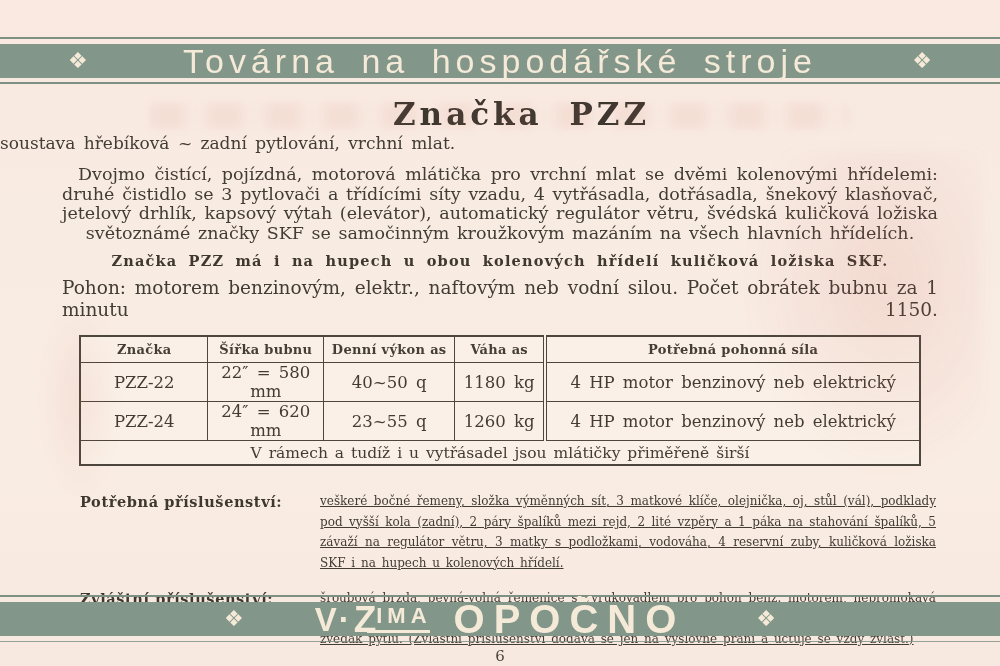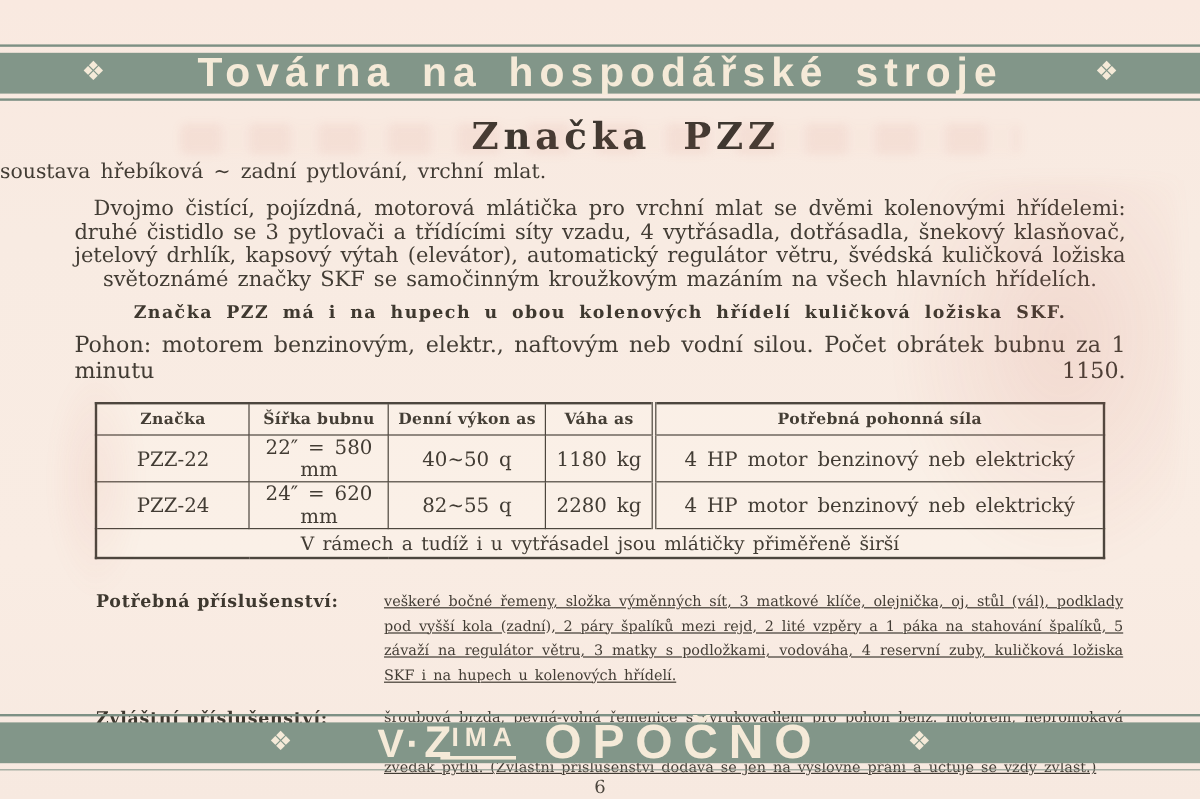--- a/index.html
+++ b/index.html
@@ -33,21 +33,21 @@
   }
   
   .rule{height:2px;background:#7d9084;}
   .rule.thin{height:1px;opacity:.8;}
   .band{
     position:relative;height:34px;background:#829689;
     display:flex;align-items:center;justify-content:center;
   }
   .band-text{
     font-family:"Liberation Sans","DejaVu Sans",sans-serif;
-    font-weight:bold;color:#f5ead8;
+    font-weight:normal;color:#f5ead8;
     font-size:34px;line-height:34px;
     letter-spacing:5px;word-spacing:8px;
     white-space:nowrap;
   }
   .ornament{
     position:absolute;top:50%;transform:translateY(-50%);
     color:#f5ead8;font-size:22px;line-height:22px;
     font-family:"DejaVu Sans",sans-serif;
   }
   .top-banner{margin-top:37px;}
@@ -188,22 +188,22 @@
       <tr>
         <td>PZZ-22</td>
         <td>22″ = 580 mm</td>
         <td>40~50 q</td>
         <td>1180 kg</td>
         <td class="dbl">4 HP motor benzinový neb elektrický</td>
       </tr>
       <tr>
         <td>PZZ-24</td>
         <td>24″ = 620 mm</td>
-        <td>82~55 q</td>
-        <td>2280 kg</td>
+        <td>23~55 q</td>
+        <td>1260 kg</td>
         <td class="dbl">4 HP motor benzinový neb elektrický</td>
       </tr>
       <tr>
         <td class="foot" colspan="5">V rámech a tudíž i u vytřásadel jsou mlátičky přiměřeně širší</td>
       </tr>
     </tbody>
   </table>
 
   <div class="acc first">
     <div class="acc-label">Potřebná příslušenství:</div>

